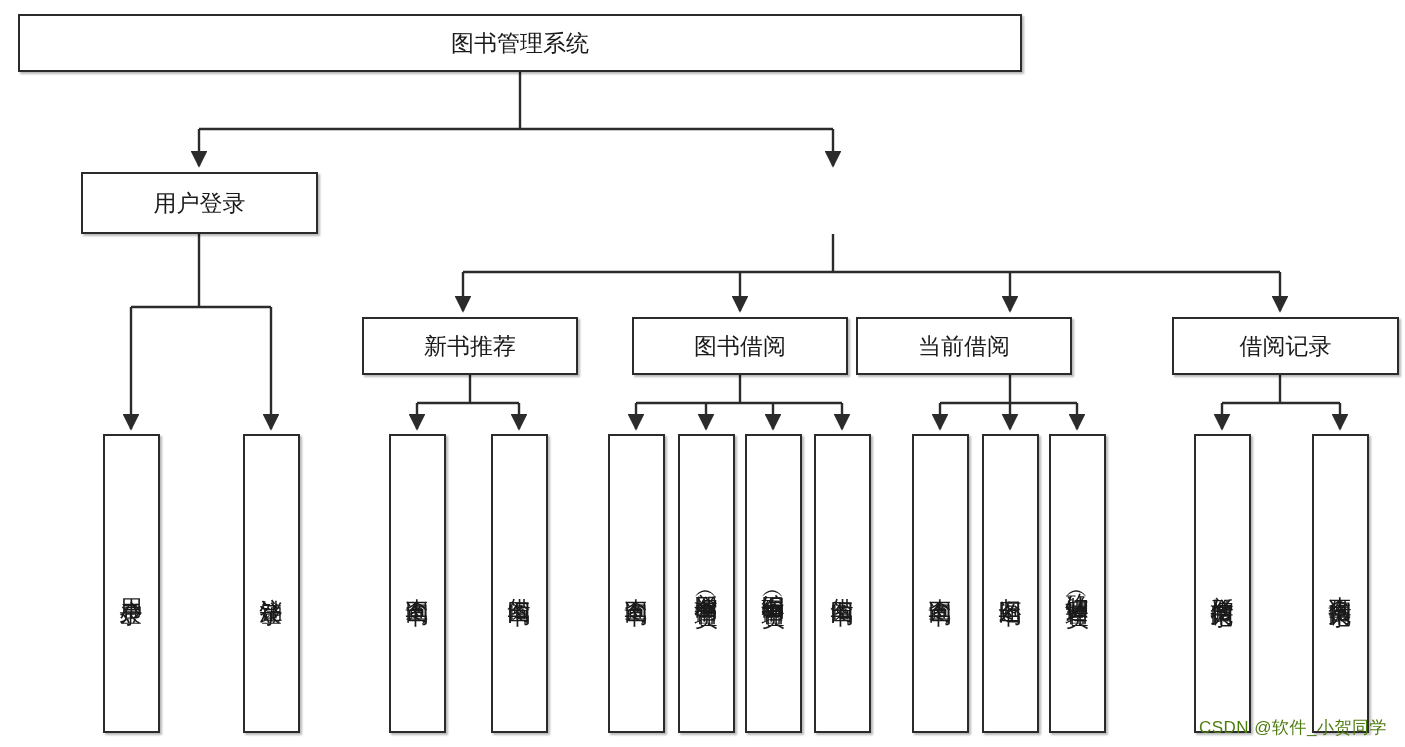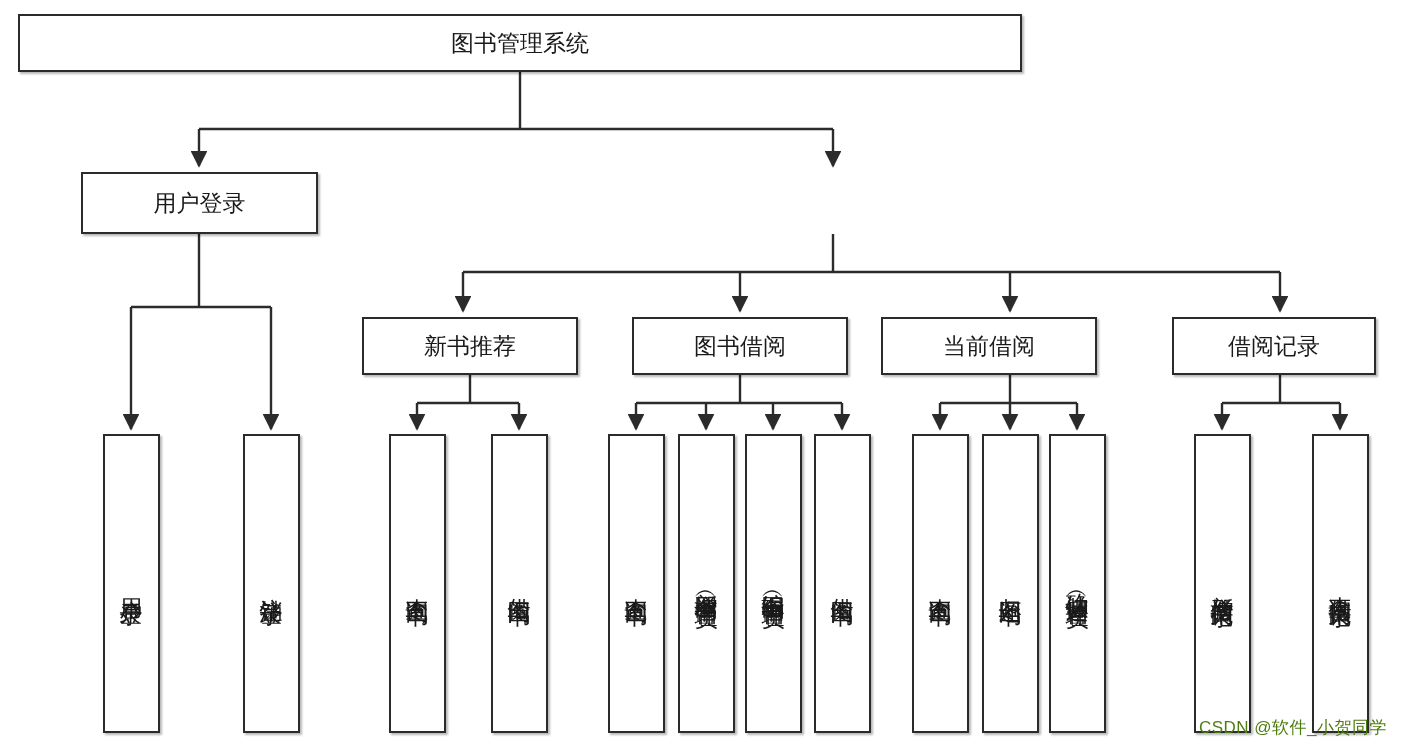--- a/index.html
+++ b/index.html
@@ -126,25 +126,25 @@
 
 
   <div class="node" style="left:362px; top:317px; width:216px; height:58px;">
     <span class="node-label h-label">新书推荐</span>
   </div>
 
   <div class="node" style="left:632px; top:317px; width:216px; height:58px;">
     <span class="node-label h-label">图书借阅</span>
   </div>
 
-  <div class="node" style="left:881px; top:317px; width:216px; height:58px;">
+  <div class="node" style="left:856px; top:317px; width:216px; height:58px;">
     <span class="node-label h-label">当前借阅</span>
   </div>
 
-  <div class="node" style="left:1172px; top:317px; width:204px; height:58px;">
+  <div class="node" style="left:1172px; top:317px; width:227px; height:58px;">
     <span class="node-label h-label">借阅记录</span>
   </div>
 
   <div class="node" style="left:103px; top:434px; width:57px; height:299px;">
     <span class="node-label v-label">用户登录</span>
   </div>
 
   <div class="node" style="left:243px; top:434px; width:57px; height:299px;">
     <span class="node-label v-label">注销登录</span>
   </div>

